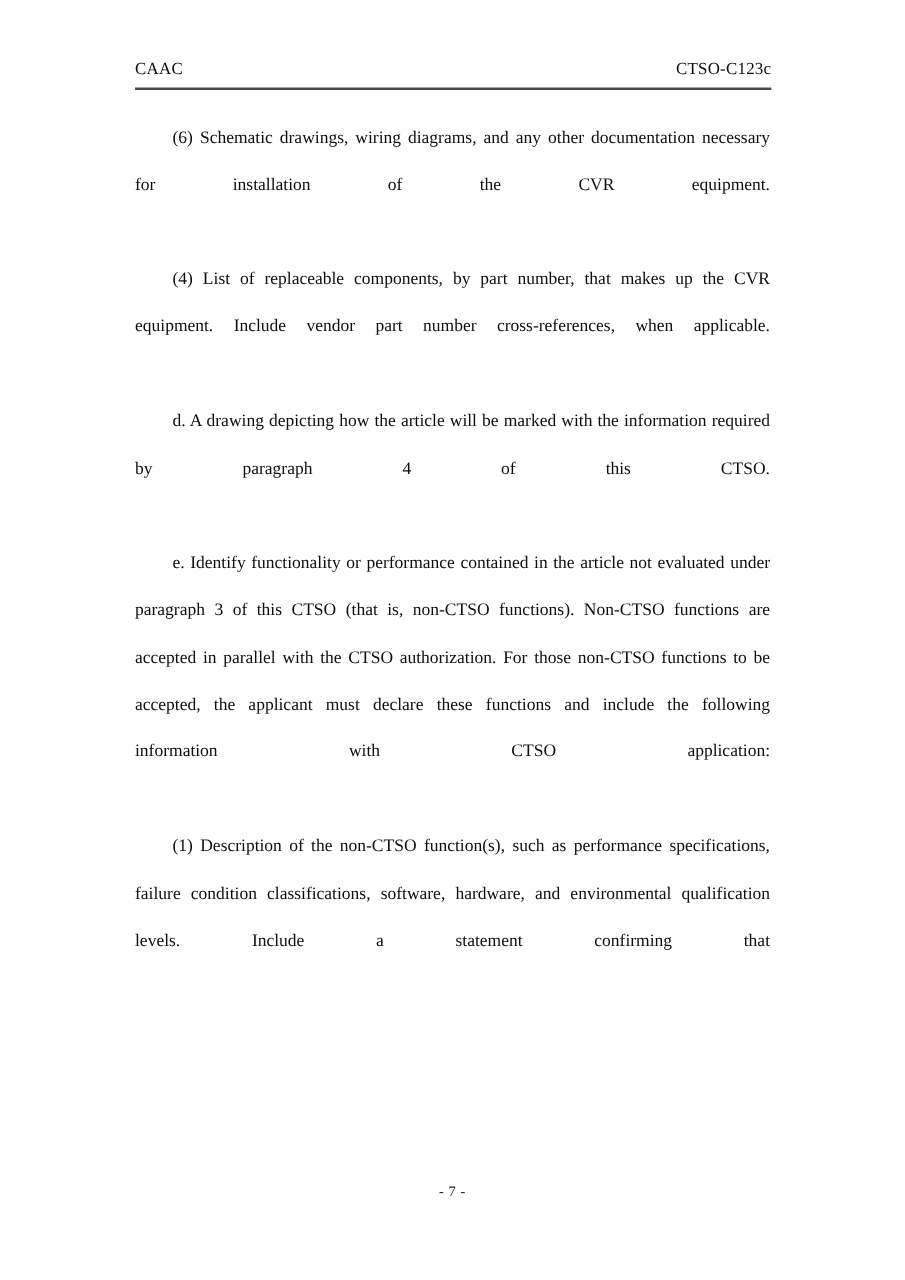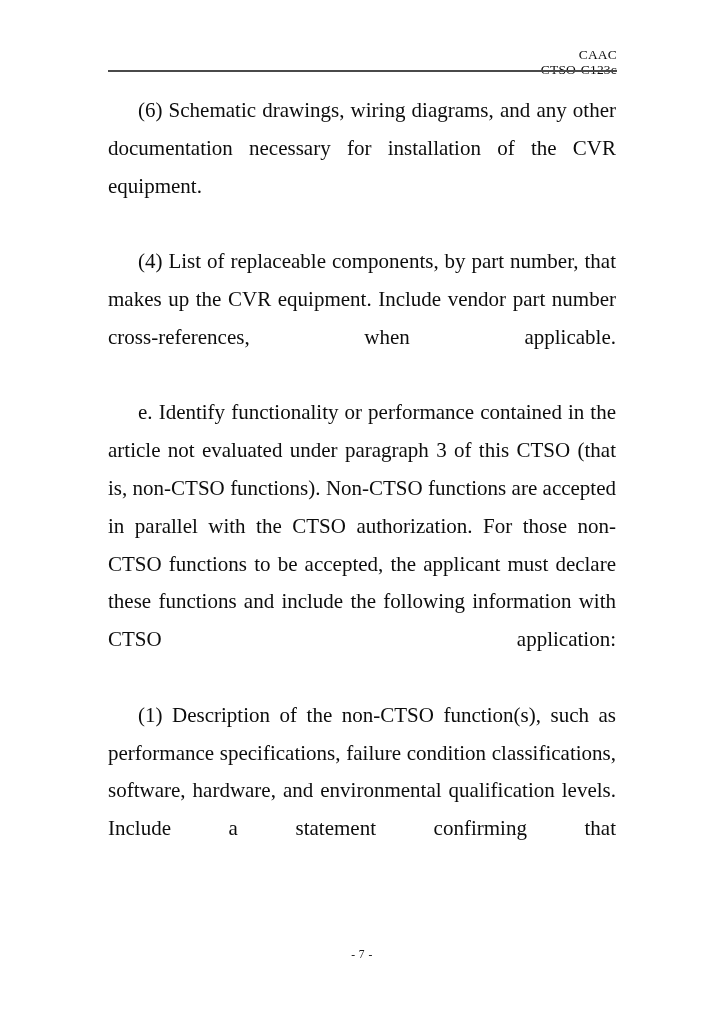--- a/index.html
+++ b/index.html
@@ -26,21 +26,20 @@
     position: absolute;
     left: 108px;
     top: 48px;
     width: 509px;
     display: flex;
     justify-content: space-between;
     align-items: flex-end;
     font-size: 13.5px;
     letter-spacing: 0.2px;
     line-height: 1.1;
-    flex-direction: column;
   }
 
   .running-header .header-left {
     white-space: nowrap;
   }
 
   .running-header .header-right {
     white-space: nowrap;
   }
 
@@ -58,21 +57,21 @@
     position: absolute;
     left: 108px;
     top: 92px;
     width: 508px;
   }
 
   .para {
     margin: 0;
     text-align: justify;
     text-justify: inter-word;
-    font-size: 21px;
+    font-size: 14px;
     line-height: 37.8px;
     text-indent: 30px;
     hyphens: none;
     -webkit-hyphens: none;
     word-spacing: 0.1px;
   }
 
   
   .para::after {
     content: "";
@@ -99,20 +98,21 @@
 
   <div class="running-header">
     <span class="header-left">CAAC</span>
     <span class="header-right">CTSO-C123c</span>
   </div>
   <div class="header-rule"></div>
 
   <div class="body-column">
     <p class="para">(6) Schematic drawings, wiring diagrams, and any other documentation necessary for installation of the CVR equipment.</p>
     <p class="para">(4) List of replaceable components, by part number, that makes up the CVR equipment. Include vendor part number cross-references, when applicable.</p>
+    <p class="para">d. A drawing depicting how the article will be marked with the information required by paragraph 4 of this CTSO.</p>
     <p class="para">e. Identify functionality or performance contained in the article not evaluated under paragraph 3 of this CTSO (that is, non-CTSO functions). Non-CTSO functions are accepted in parallel with the CTSO authorization. For those non-CTSO functions to be accepted, the applicant must declare these functions and include the following information with CTSO application:</p>
     <p class="para">(1) Description of the non-CTSO function(s), such as performance specifications, failure condition classifications, software, hardware, and environmental qualification levels. Include a statement confirming that</p>
   </div>
 
   <div class="page-footer">
     <span>- 7 -</span>
   </div>
 
 </div>
 

